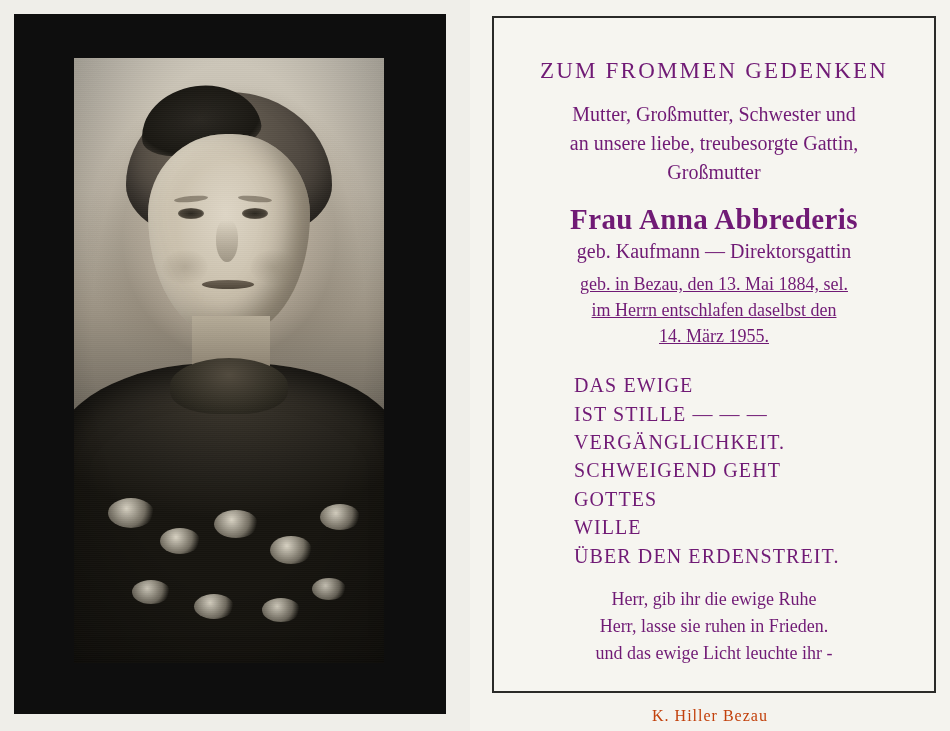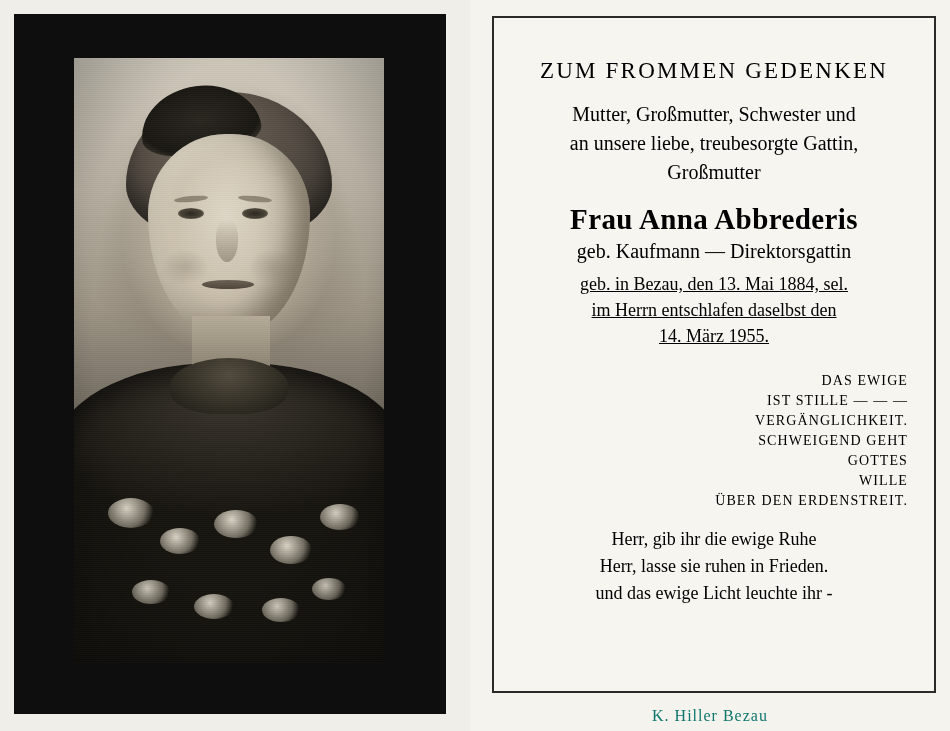--- a/index.html
+++ b/index.html
@@ -200,21 +200,21 @@
     border: 2px solid #2a2a28;
     box-sizing: border-box;
     background: #f6f5f0;
   }
   .text-inner {
     position: absolute;
     inset: 0;
     padding: 40px 26px 10px 26px;
     box-sizing: border-box;
     text-align: center;
-    color: #000000;
+    color: #701a75;
   }
   .heading {
     font-size: 23px;
     letter-spacing: 2.2px;
     margin-bottom: 16px;
     font-family: "Liberation Serif", serif;
     white-space: nowrap;
   }
   .dedication {
     font-size: 20px;
@@ -230,23 +230,23 @@
   .subname {
     font-size: 20px;
   }
   .dates {
     font-size: 18px;
     line-height: 1.45;
     margin: 8px 4px 22px 4px;
     text-decoration: underline;
   }
   .verse {
-    text-align: right;
+    text-align: left;
     margin: 0 0 16px 54px;
-    font-size: 14px;
+    font-size: 20px;
     letter-spacing: 1.1px;
     line-height: 1.42;
   }
   .verse .indent {
     display: block;
     margin-left: 108px;
   }
   .prayer {
     font-size: 18px;
     line-height: 1.5;
@@ -254,21 +254,21 @@
     text-align: center;
   }
   .printer {
     position: absolute;
     left: 0;
     right: 0;
     bottom: 6px;
     text-align: center;
     font-size: 16px;
     letter-spacing: 1px;
-    color: #0f766e;
+    color: #c2410c;
   }
   .page-gap {
     position: absolute;
     left: 470px;
     top: 0;
     width: 10px;
     height: 731px;
     background: #ffffff;
   }
 </style>

